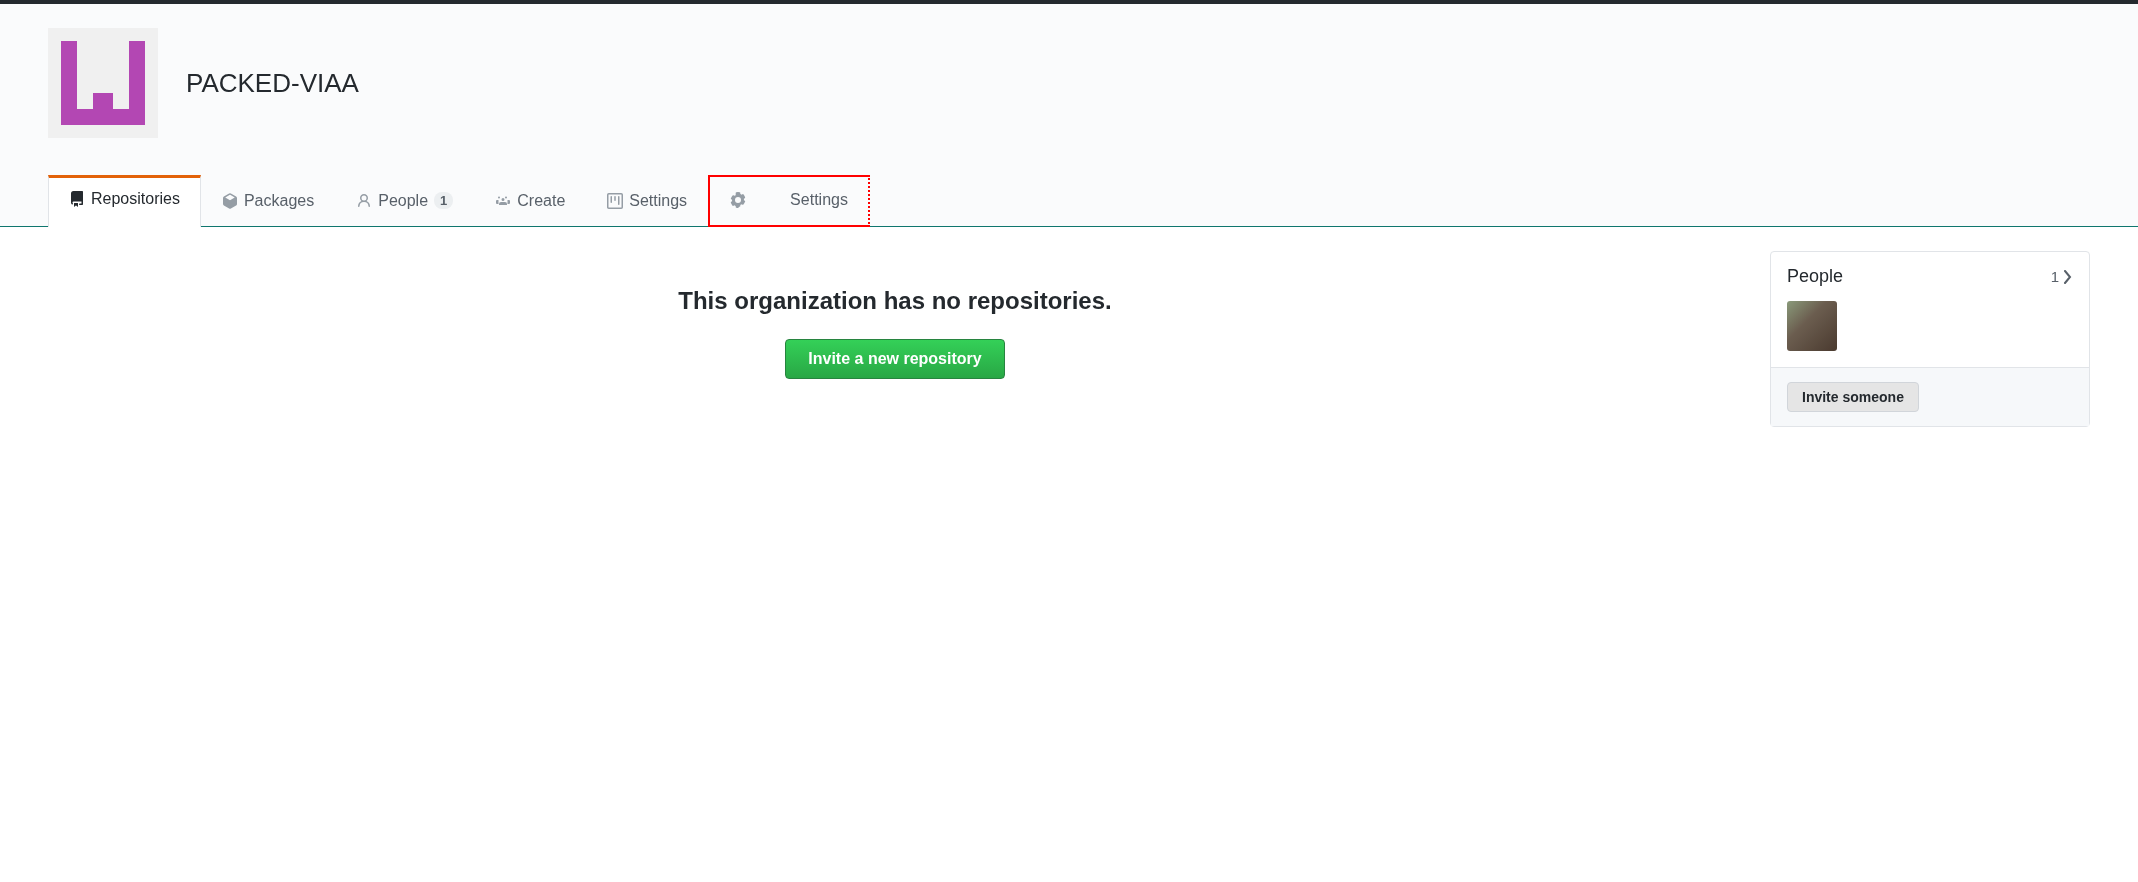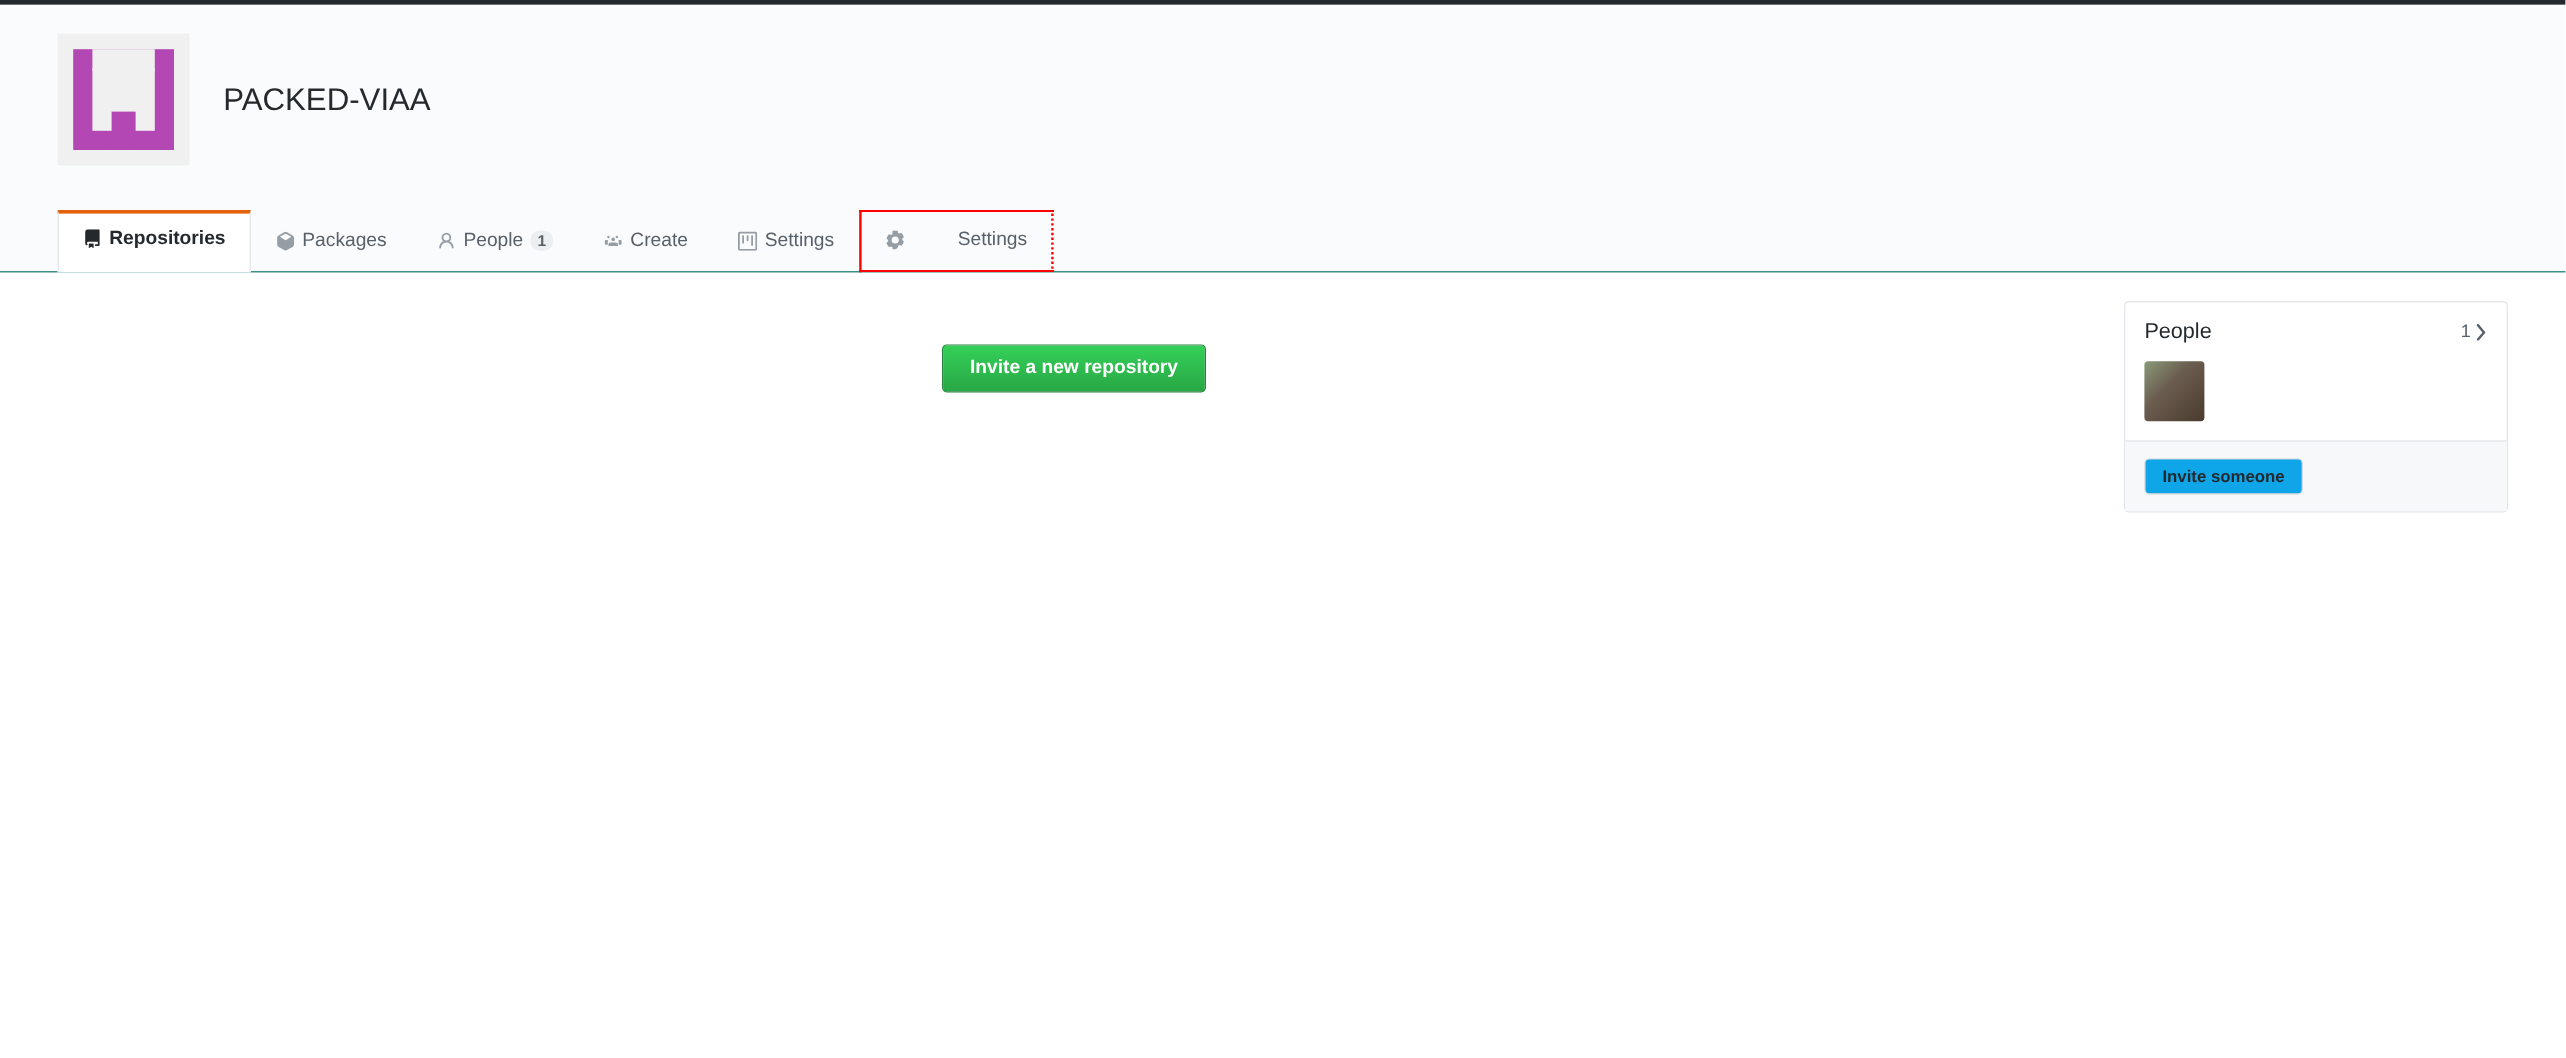--- a/index.html
+++ b/index.html
@@ -59,21 +59,21 @@
       border: 1px solid transparent;
       border-bottom: none;
       position: relative;
       top: 1px;
     }
     .tab.active {
       background: #ffffff;
       border-color: #e1e4e8;
       border-top: 3px solid #e36209;
       color: #24292e;
-      font-weight: 700;
+      font-weight: 400;
       padding-top: 9px;
     }
     .tab-icon {
       width: 16px;
       height: 16px;
       fill: #959da5;
     }
     .tab.active .tab-icon {
       fill: #24292e;
     }
@@ -154,21 +154,21 @@
       background: linear-gradient(135deg, #8a9a7a 0%, #6b5d4f 40%, #4a3a2f 100%);
       border-radius: 3px;
       cursor: pointer;
     }
     .sidebar-footer {
       background: #f6f8fa;
       border-top: 1px solid #e1e4e8;
       padding: 14px 16px;
     }
     .btn-secondary {
-      background: #0ea5e9;
+      background: #e5e5e5;
       border: 1px solid #d1d5da;
       color: #24292e;
       font-size: 14px;
       font-weight: 600;
       padding: 6px 14px;
       border-radius: 4px;
       cursor: pointer;
     }
     .chevron-icon {
       width: 10px;
@@ -234,20 +234,21 @@
       <svg class="tab-icon" viewBox="0 0 16 16">
         <path d="M8 0a8.2 8.2 0 011.701.177.75.75 0 01.597.734v1.04c.46.18.893.417 1.292.703l.9-.52a.75.75 0 01.929.163 8.07 8.07 0 011.7 2.947.75.75 0 01-.332.884l-.9.52a5.9 5.9 0 010 1.504l.9.52a.75.75 0 01.332.884 8.07 8.07 0 01-1.7 2.947.75.75 0 01-.929.163l-.9-.52c-.399.286-.832.523-1.292.703v1.04a.75.75 0 01-.597.734A8.2 8.2 0 018 16a8.2 8.2 0 01-1.701-.177.75.75 0 01-.597-.734v-1.04a5.9 5.9 0 01-1.292-.703l-.9.52a.75.75 0 01-.929-.163 8.07 8.07 0 01-1.7-2.947.75.75 0 01.332-.884l.9-.52a5.9 5.9 0 010-1.504l-.9-.52a.75.75 0 01-.332-.884 8.07 8.07 0 011.7-2.947.75.75 0 01.929-.163l.9.52c.399-.286.832-.523 1.292-.703V.911a.75.75 0 01.597-.734A8.2 8.2 0 018 0zm0 5a3 3 0 100 6 3 3 0 000-6z"></path>
       </svg>
       <span>Settings</span>
     </div>
   </nav>
 </div>
 
 <div class="main-content">
   <div class="content-main">
+    <h2 class="empty-message">This organization has no repositories.</h2>
     <button class="btn-primary">Invite a new repository</button>
   </div>
 
   <aside class="sidebar">
     <div class="sidebar-box">
       <div class="sidebar-header">
         <span>People</span>
         <span class="sidebar-header-count">
           <span>1</span>
           <svg class="chevron-icon" viewBox="0 0 8 14">

